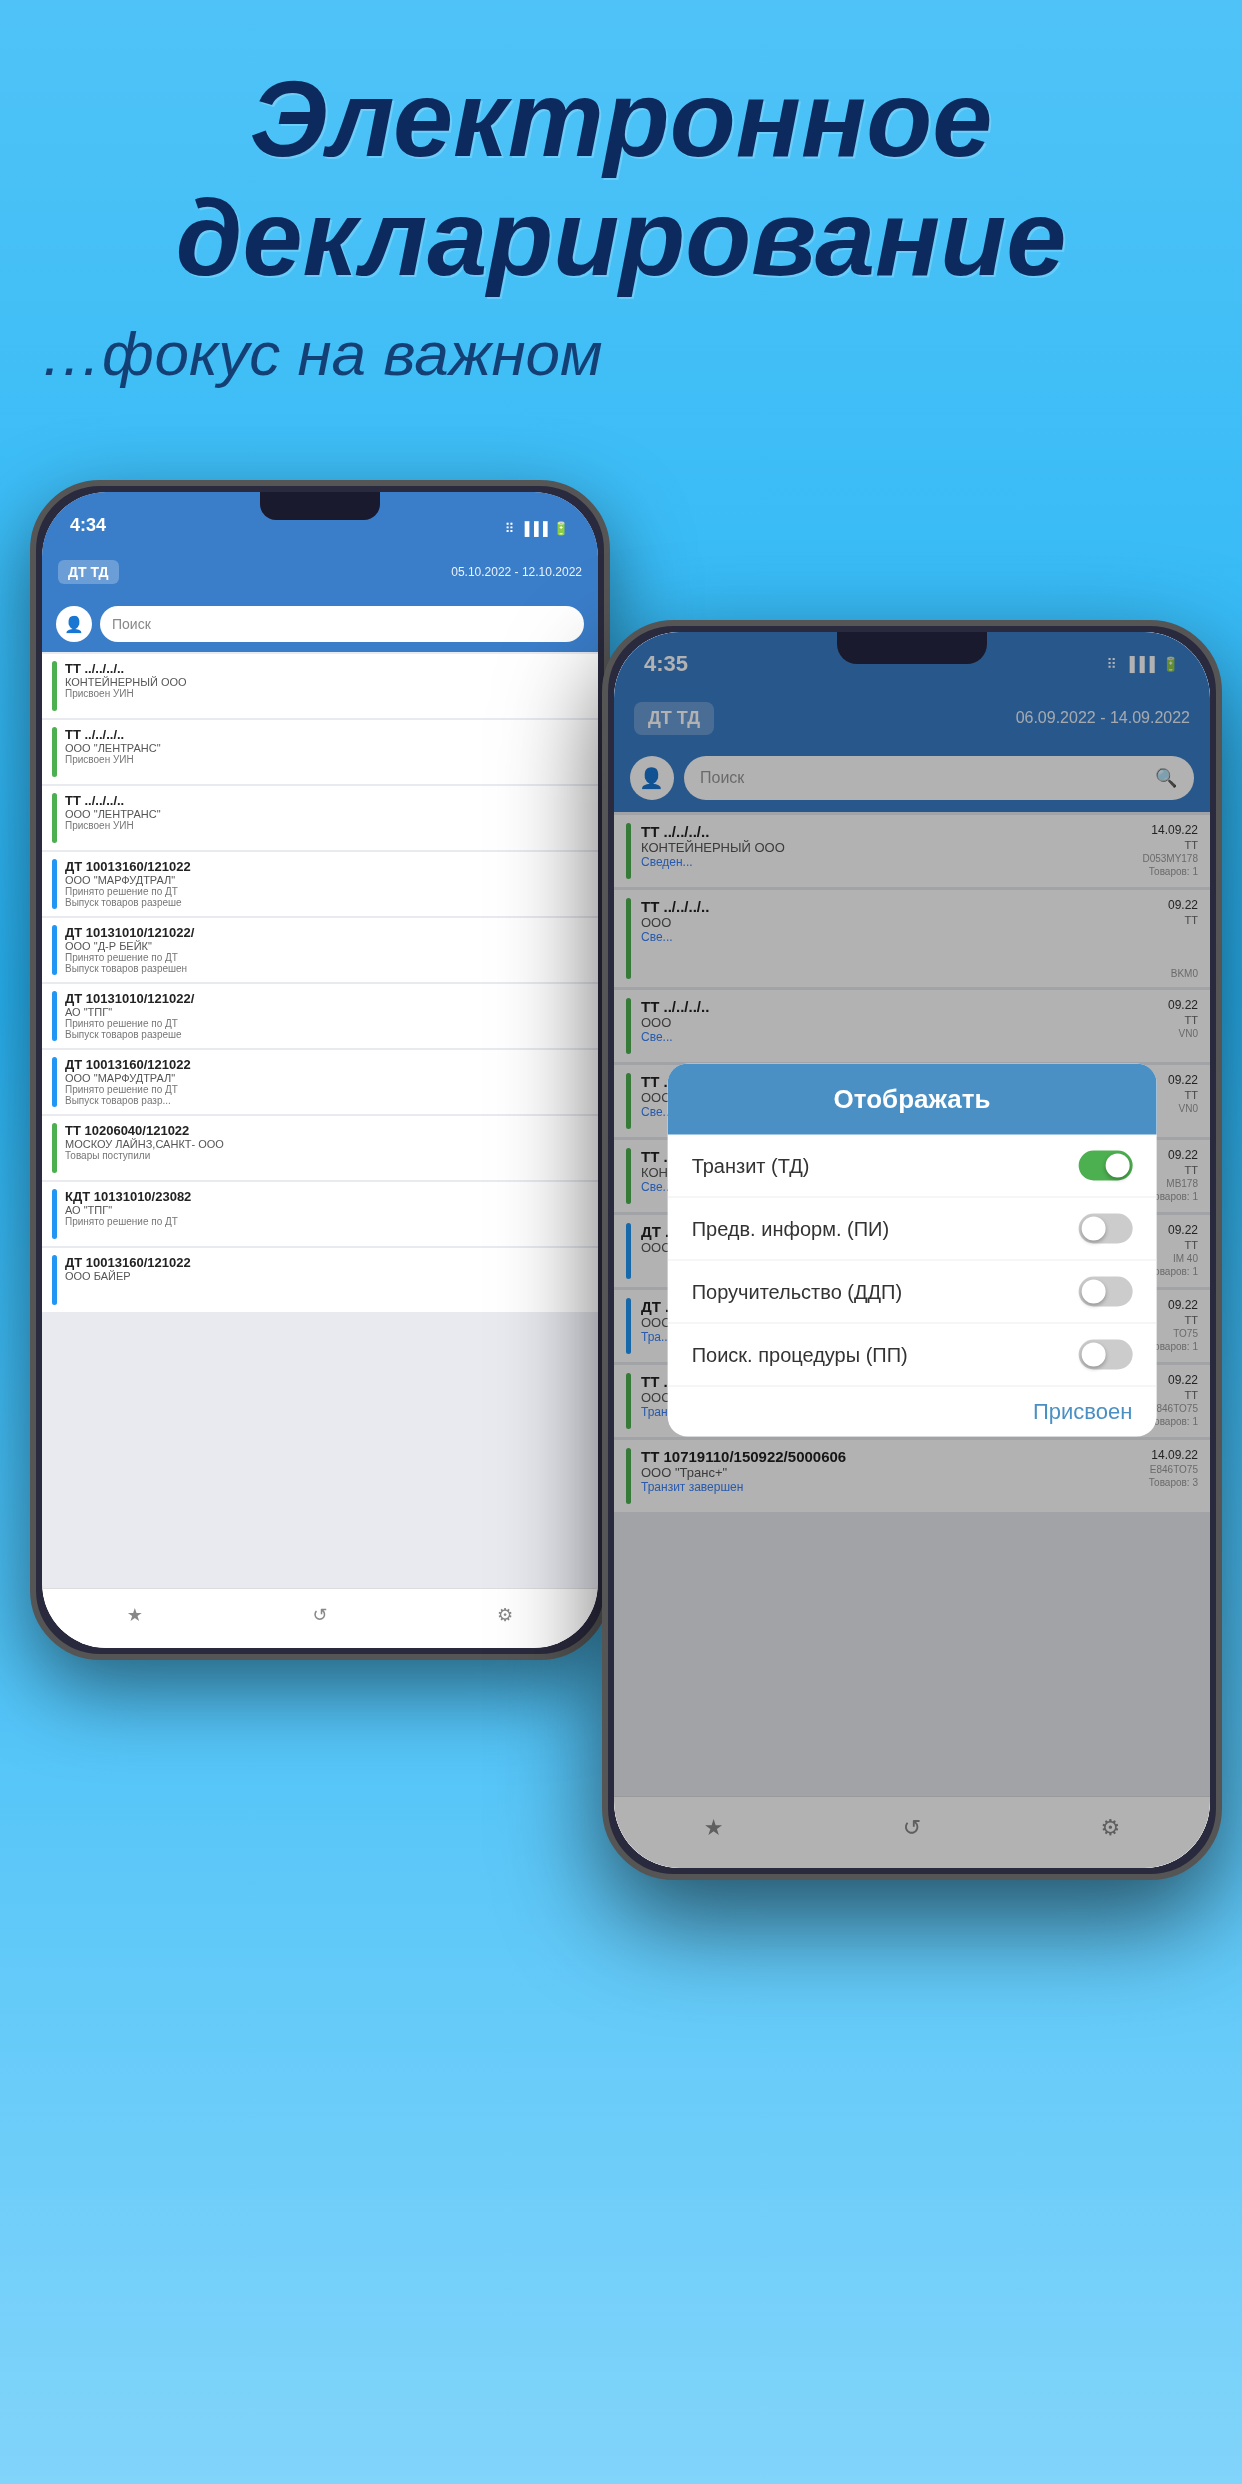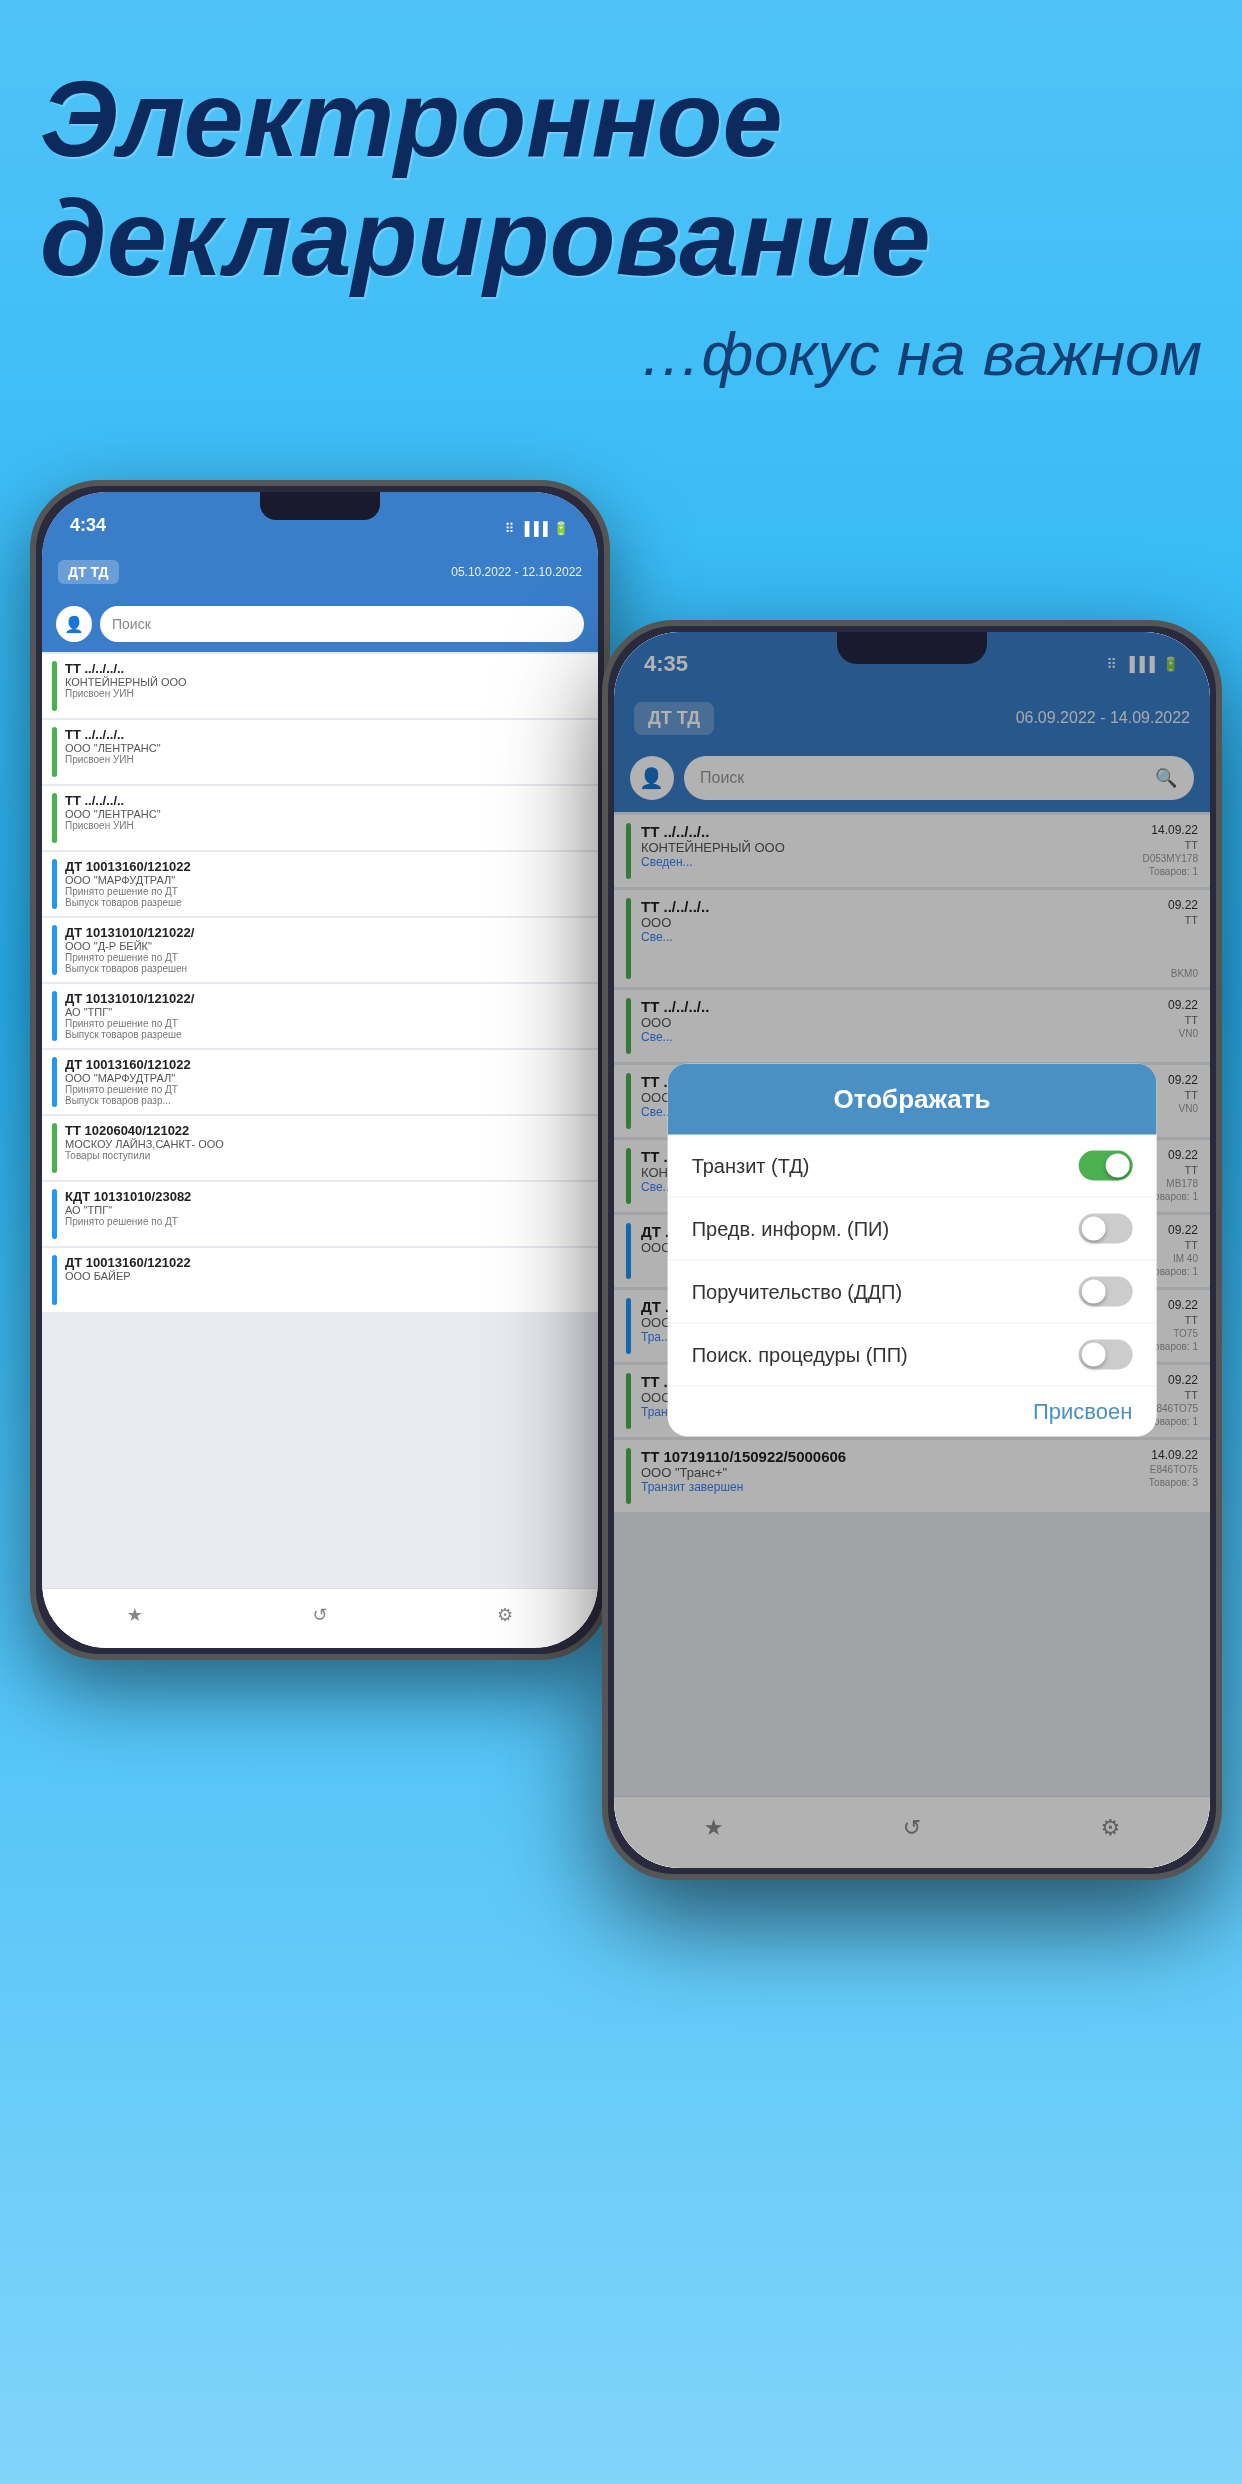--- a/index.html
+++ b/index.html
@@ -7,36 +7,36 @@
       width: 1242px;
       height: 2484px;
       background: linear-gradient(180deg, #4fc3f7 0%, #29b6f6 40%, #81d4fa 100%);
       font-family: -apple-system, 'Helvetica Neue', Arial, sans-serif;
       overflow: hidden;
       position: relative;
     }
 
     
     .hero-title {
-      text-align: left;
+      text-align: center;
       padding: 60px 40px 0 40px;
       color: #0d2a5e;
       font-size: 108px;
       font-weight: 900;
       font-style: italic;
       line-height: 1.1;
       text-shadow: 2px 2px 0 rgba(255,255,255,0.2);
     }
     .hero-subtitle {
-      text-align: right;
+      text-align: left;
       color: #0d2a5e;
       font-size: 62px;
       font-style: italic;
       font-weight: 400;
-      padding: 20px 40px 40px 40px;
+      padding: 20px 21px 40px 40px;
       opacity: 0.85;
     }
 
     
     .phones-container {
       position: absolute;
       top: 420px;
       left: 0;
       right: 0;
       width: 1242px;

